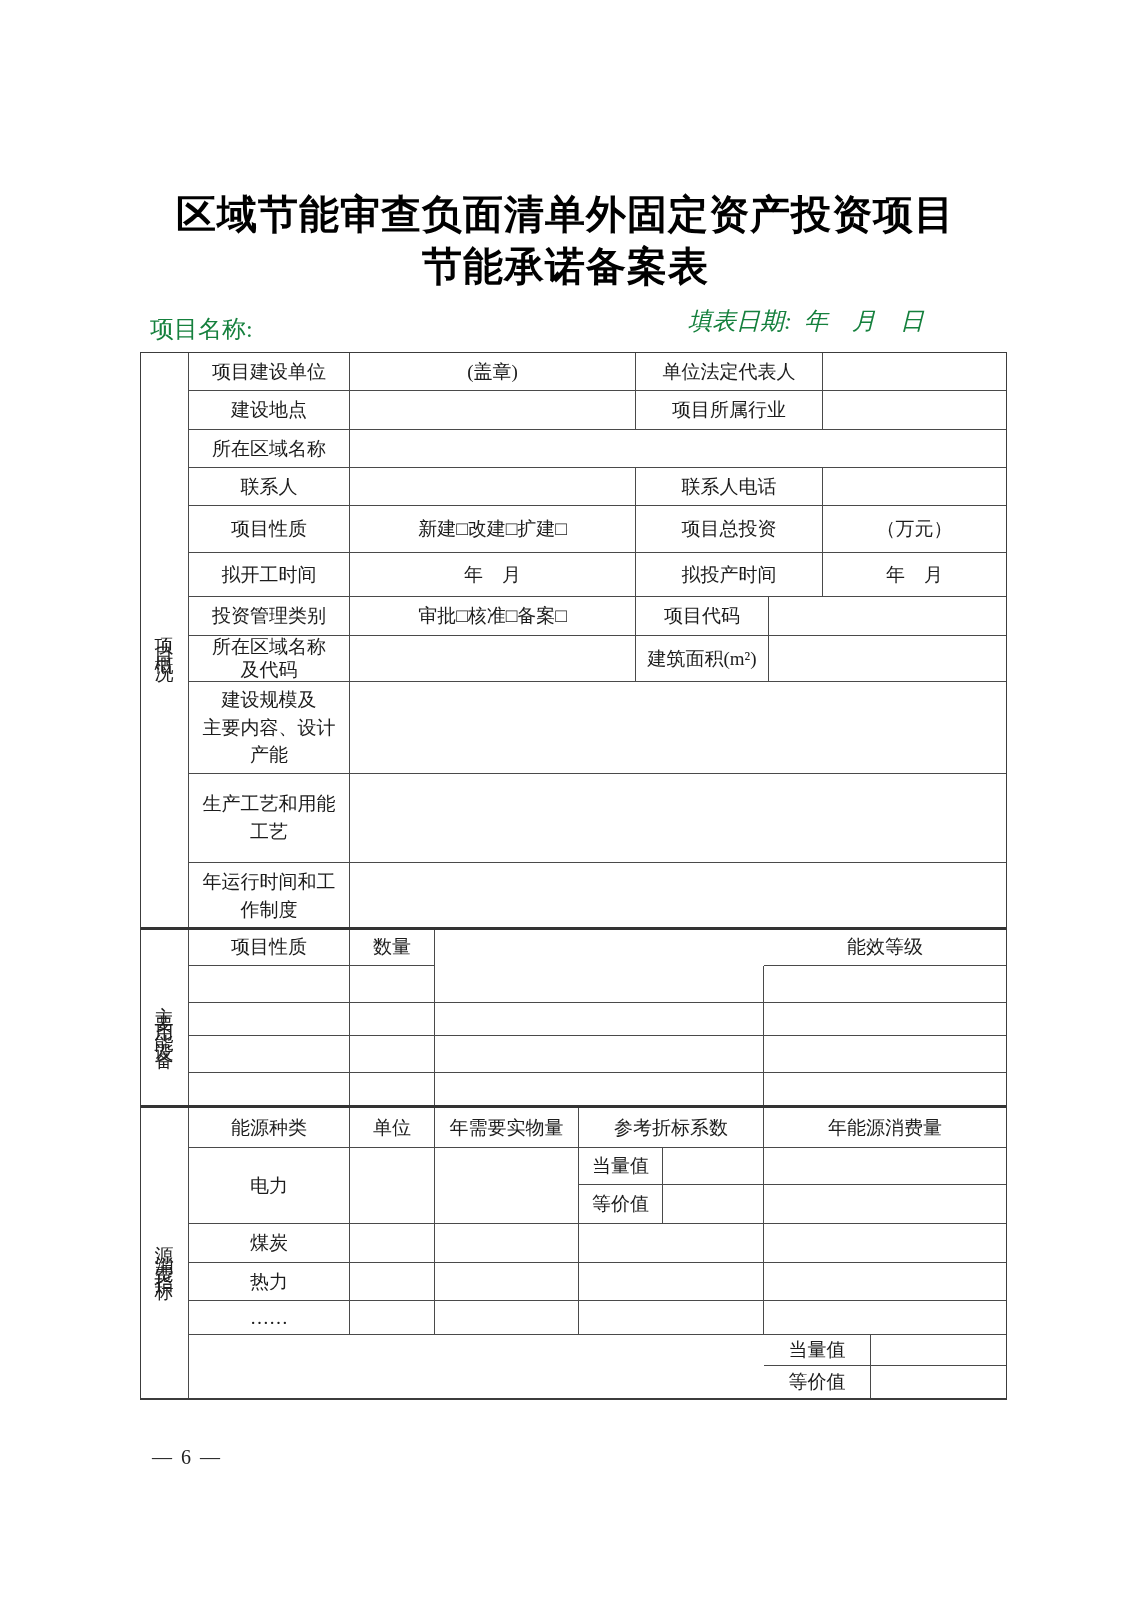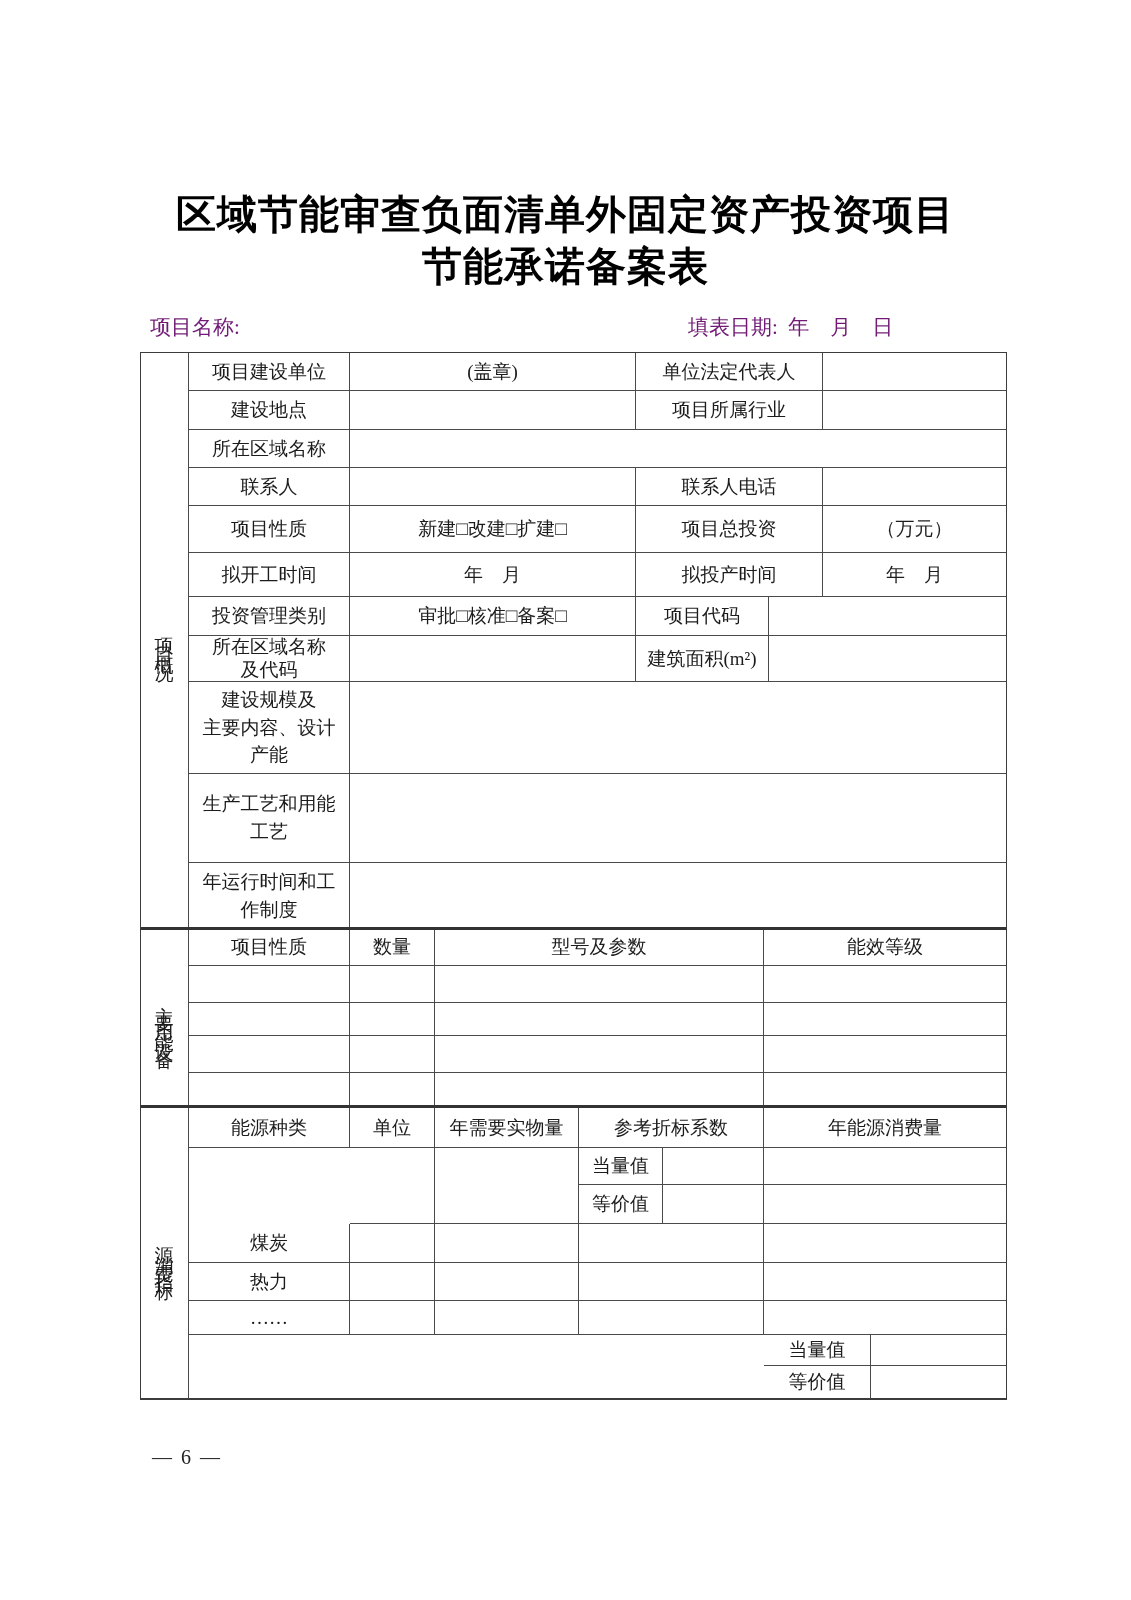--- a/index.html
+++ b/index.html
@@ -9,23 +9,23 @@
     overflow:hidden;
   }
   
   .doc-title{
     position:absolute;top:188px;left:0;width:1131px;text-align:center;
     font-family:"Liberation Sans","DejaVu Sans",sans-serif;
     font-weight:bold;font-size:40px;line-height:52px;color:#000;
     letter-spacing:1px;
   }
   
-  .meta-label{position:absolute;font-size:21px;color:#701a75;white-space:pre;}
+  .meta-label{position:absolute;font-size:24px;color:#15803d;white-space:pre;}
   #project-name-label{left:150px;top:313px;}
-  #fill-date{left:688px;top:313px;}
+  #fill-date{left:688px;top:305px;font-style:italic;}
   
   .form-table{
     position:absolute;left:140px;top:352px;width:865px;height:1045px;
     border:1px solid #3c3c3c;border-bottom-width:2px;background:#fff;
   }
   .c{
     position:absolute;box-sizing:border-box;
     border-right:1px solid #4a4a4a;border-bottom:1px solid #4a4a4a;
     display:flex;align-items:center;justify-content:center;
     font-size:19px;text-align:center;color:#1c1c1c;
@@ -115,21 +115,20 @@
   <div class="c pre" style="left:48px;top:421px;width:161px;height:89px">生产工艺和用能
 工艺</div>
   <div class="c nr" style="left:209px;top:421px;width:656px;height:89px"></div>
 
   <div class="c pre" style="left:48px;top:510px;width:161px;height:66px">年运行时间和工
 作制度</div>
   <div class="c nr" style="left:209px;top:510px;width:656px;height:66px"></div>
 
   <div class="c" style="left:48px;top:576px;width:161px;height:37px">项目性质</div>
   <div class="c" style="left:209px;top:576px;width:85px;height:37px">数量</div>
-  <div class="c" style="left:294px;top:576px;width:329px;height:37px">型号及参数</div>
   <div class="c nr" style="left:623px;top:576px;width:242px;height:37px">能效等级</div>
 
   <div class="c" style="left:48px;top:613px;width:161px;height:37px"></div>
   <div class="c" style="left:209px;top:613px;width:85px;height:37px"></div>
   <div class="c" style="left:294px;top:613px;width:329px;height:37px"></div>
   <div class="c nr" style="left:623px;top:613px;width:242px;height:37px"></div>
 
   <div class="c" style="left:48px;top:650px;width:161px;height:33px"></div>
   <div class="c" style="left:209px;top:650px;width:85px;height:33px"></div>
   <div class="c" style="left:294px;top:650px;width:329px;height:33px"></div>
@@ -144,20 +143,21 @@
   <div class="c" style="left:209px;top:720px;width:85px;height:35px"></div>
   <div class="c" style="left:294px;top:720px;width:329px;height:35px"></div>
   <div class="c nr" style="left:623px;top:720px;width:242px;height:35px"></div>
 
   <div class="c" style="left:48px;top:755px;width:161px;height:40px">能源种类</div>
   <div class="c" style="left:209px;top:755px;width:85px;height:40px">单位</div>
   <div class="c" style="left:294px;top:755px;width:144px;height:40px">年需要实物量</div>
   <div class="c" style="left:438px;top:755px;width:185px;height:40px">参考折标系数</div>
   <div class="c nr" style="left:623px;top:755px;width:242px;height:40px">年能源消费量</div>
 
+  <div class="c" style="left:48px;top:795px;width:161px;height:76px">电力</div>
   <div class="c" style="left:209px;top:795px;width:85px;height:76px"></div>
   <div class="c" style="left:294px;top:795px;width:144px;height:76px"></div>
   <div class="c" style="left:438px;top:795px;width:84px;height:37px">当量值</div>
   <div class="c" style="left:522px;top:795px;width:101px;height:37px"></div>
   <div class="c nr" style="left:623px;top:795px;width:242px;height:37px"></div>
   <div class="c" style="left:438px;top:832px;width:84px;height:39px">等价值</div>
   <div class="c" style="left:522px;top:832px;width:101px;height:39px"></div>
   <div class="c nr" style="left:623px;top:832px;width:242px;height:39px"></div>
 
   <div class="c" style="left:48px;top:871px;width:161px;height:39px">煤炭</div>

